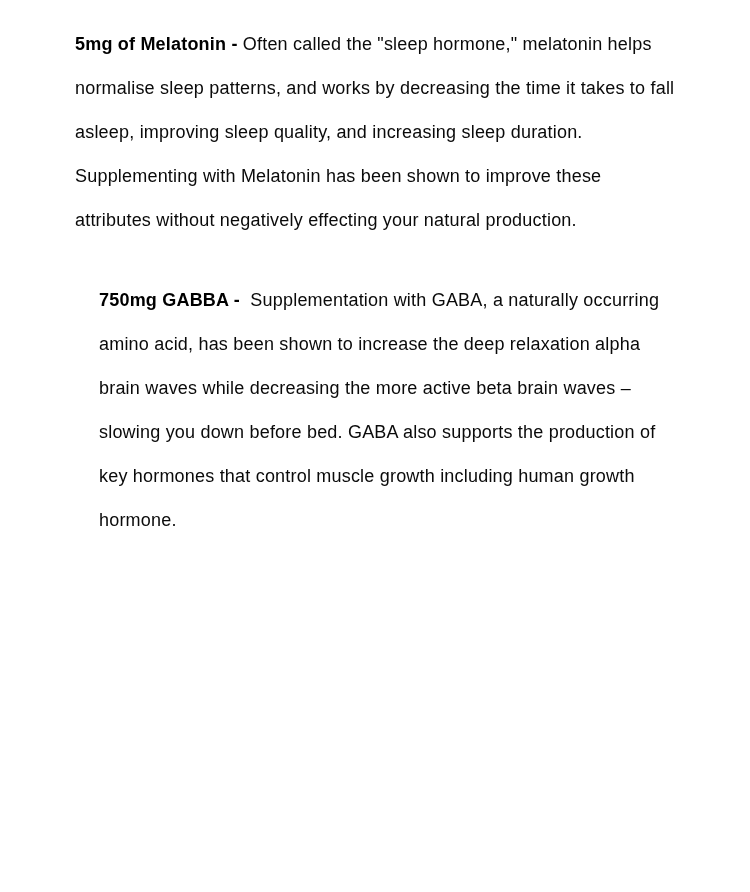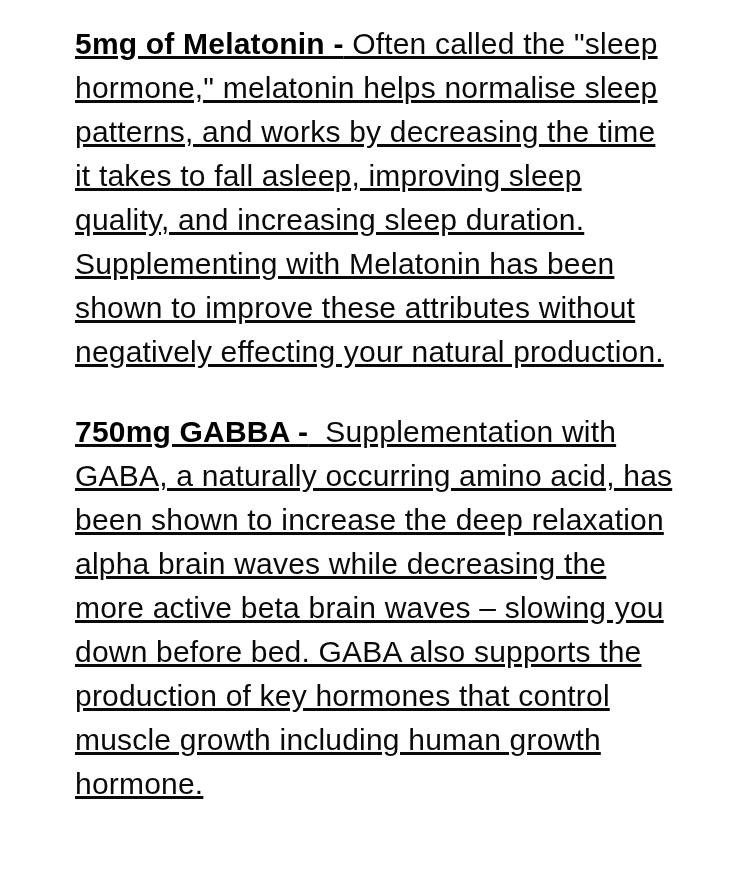--- a/index.html
+++ b/index.html
@@ -10,32 +10,32 @@
   .page {
     width: 750px;
     height: 892px;
     background: #ffffff;
     box-sizing: border-box;
     padding: 22px 74px 42px 75px;
     overflow: hidden;
   }
   .copy {
     font-family: "Liberation Sans", "DejaVu Sans", sans-serif;
-    font-size: 30px;
+    font-size: 18px;
     line-height: 44px;
     color: #0a0a0a;
     letter-spacing: 0.2px;
-    text-decoration: underline;
   }
   .copy p {
     margin: 0;
     padding: 0;
   }
   .copy p + p {
     margin-top: 36px;
+    margin-left: 24px;
   }
   .copy strong {
     font-weight: 700;
     color: #000000;
   }
 </style>
 </head>
 <body>
 
 <div class="page">

